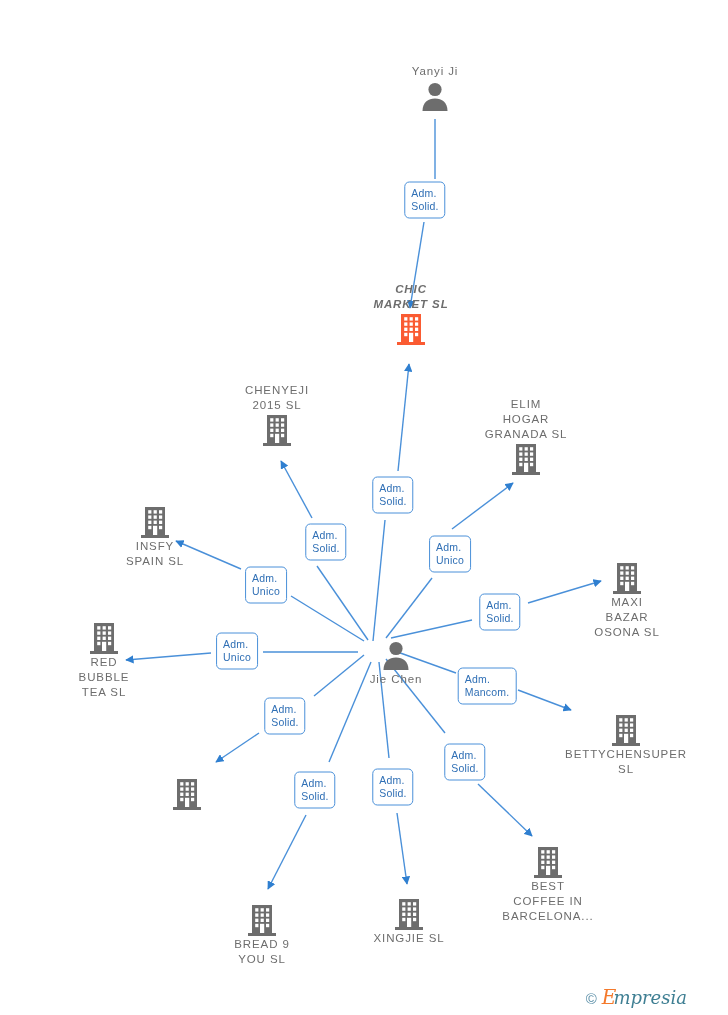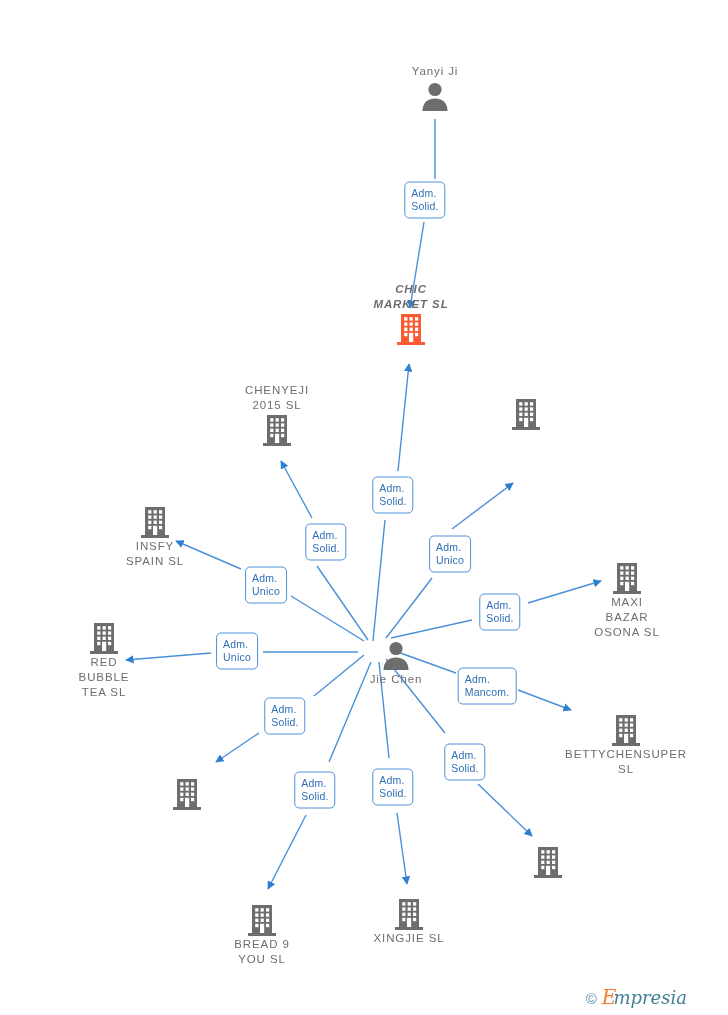--- a/index.html
+++ b/index.html
@@ -193,20 +193,23 @@
               <rect x="19" y="14.6" width="3.2" height="3.4" fill="#ffffff"></rect>
               <rect x="8.2" y="19.8" width="3.2" height="3.4" fill="#ffffff"></rect>
               <rect x="19" y="19.8" width="3.2" height="3.4" fill="#ffffff"></rect>
               <rect x="13.0" y="19.8" width="4.2" height="9.2" fill="#ffffff"></rect>
             </svg>
           </div>
         </div>
       </div>
       <div class="node" style="left: 526px; top: 397px;">
         <div class="node-inner">
+          <div class="node-label">ELIM
+HOGAR
+GRANADA  SL</div>
           <div class="node-icon">
             <svg width="30" height="33" viewBox="0 0 30 33">
               <path d="M5,1 H25 V29 H5 Z" fill="#6d6d6d"></path>
               <rect x="1" y="29" width="28" height="3" fill="#6d6d6d"></rect>
               <rect x="8.2" y="4.2" width="3.2" height="3.4" fill="#ffffff"></rect>
               <rect x="13.6" y="4.2" width="3.2" height="3.4" fill="#ffffff"></rect>
               <rect x="19" y="4.2" width="3.2" height="3.4" fill="#ffffff"></rect>
               <rect x="8.2" y="9.4" width="3.2" height="3.4" fill="#ffffff"></rect>
               <rect x="13.6" y="9.4" width="3.2" height="3.4" fill="#ffffff"></rect>
               <rect x="19" y="9.4" width="3.2" height="3.4" fill="#ffffff"></rect>
@@ -364,20 +367,23 @@
               <rect x="13.6" y="9.4" width="3.2" height="3.4" fill="#ffffff"></rect>
               <rect x="19" y="9.4" width="3.2" height="3.4" fill="#ffffff"></rect>
               <rect x="8.2" y="14.6" width="3.2" height="3.4" fill="#ffffff"></rect>
               <rect x="13.6" y="14.6" width="3.2" height="3.4" fill="#ffffff"></rect>
               <rect x="19" y="14.6" width="3.2" height="3.4" fill="#ffffff"></rect>
               <rect x="8.2" y="19.8" width="3.2" height="3.4" fill="#ffffff"></rect>
               <rect x="19" y="19.8" width="3.2" height="3.4" fill="#ffffff"></rect>
               <rect x="13.0" y="19.8" width="4.2" height="9.2" fill="#ffffff"></rect>
             </svg>
           </div>
+          <div class="node-label">BEST
+COFFEE IN
+BARCELONA...</div>
         </div>
       </div>
       <div class="node label-below" style="left: 262px; top: 903px;">
         <div class="node-inner">
           <div class="node-icon">
             <svg width="30" height="33" viewBox="0 0 30 33">
               <path d="M5,1 H25 V29 H5 Z" fill="#6d6d6d"></path>
               <rect x="1" y="29" width="28" height="3" fill="#6d6d6d"></rect>
               <rect x="8.2" y="4.2" width="3.2" height="3.4" fill="#ffffff"></rect>
               <rect x="13.6" y="4.2" width="3.2" height="3.4" fill="#ffffff"></rect>

